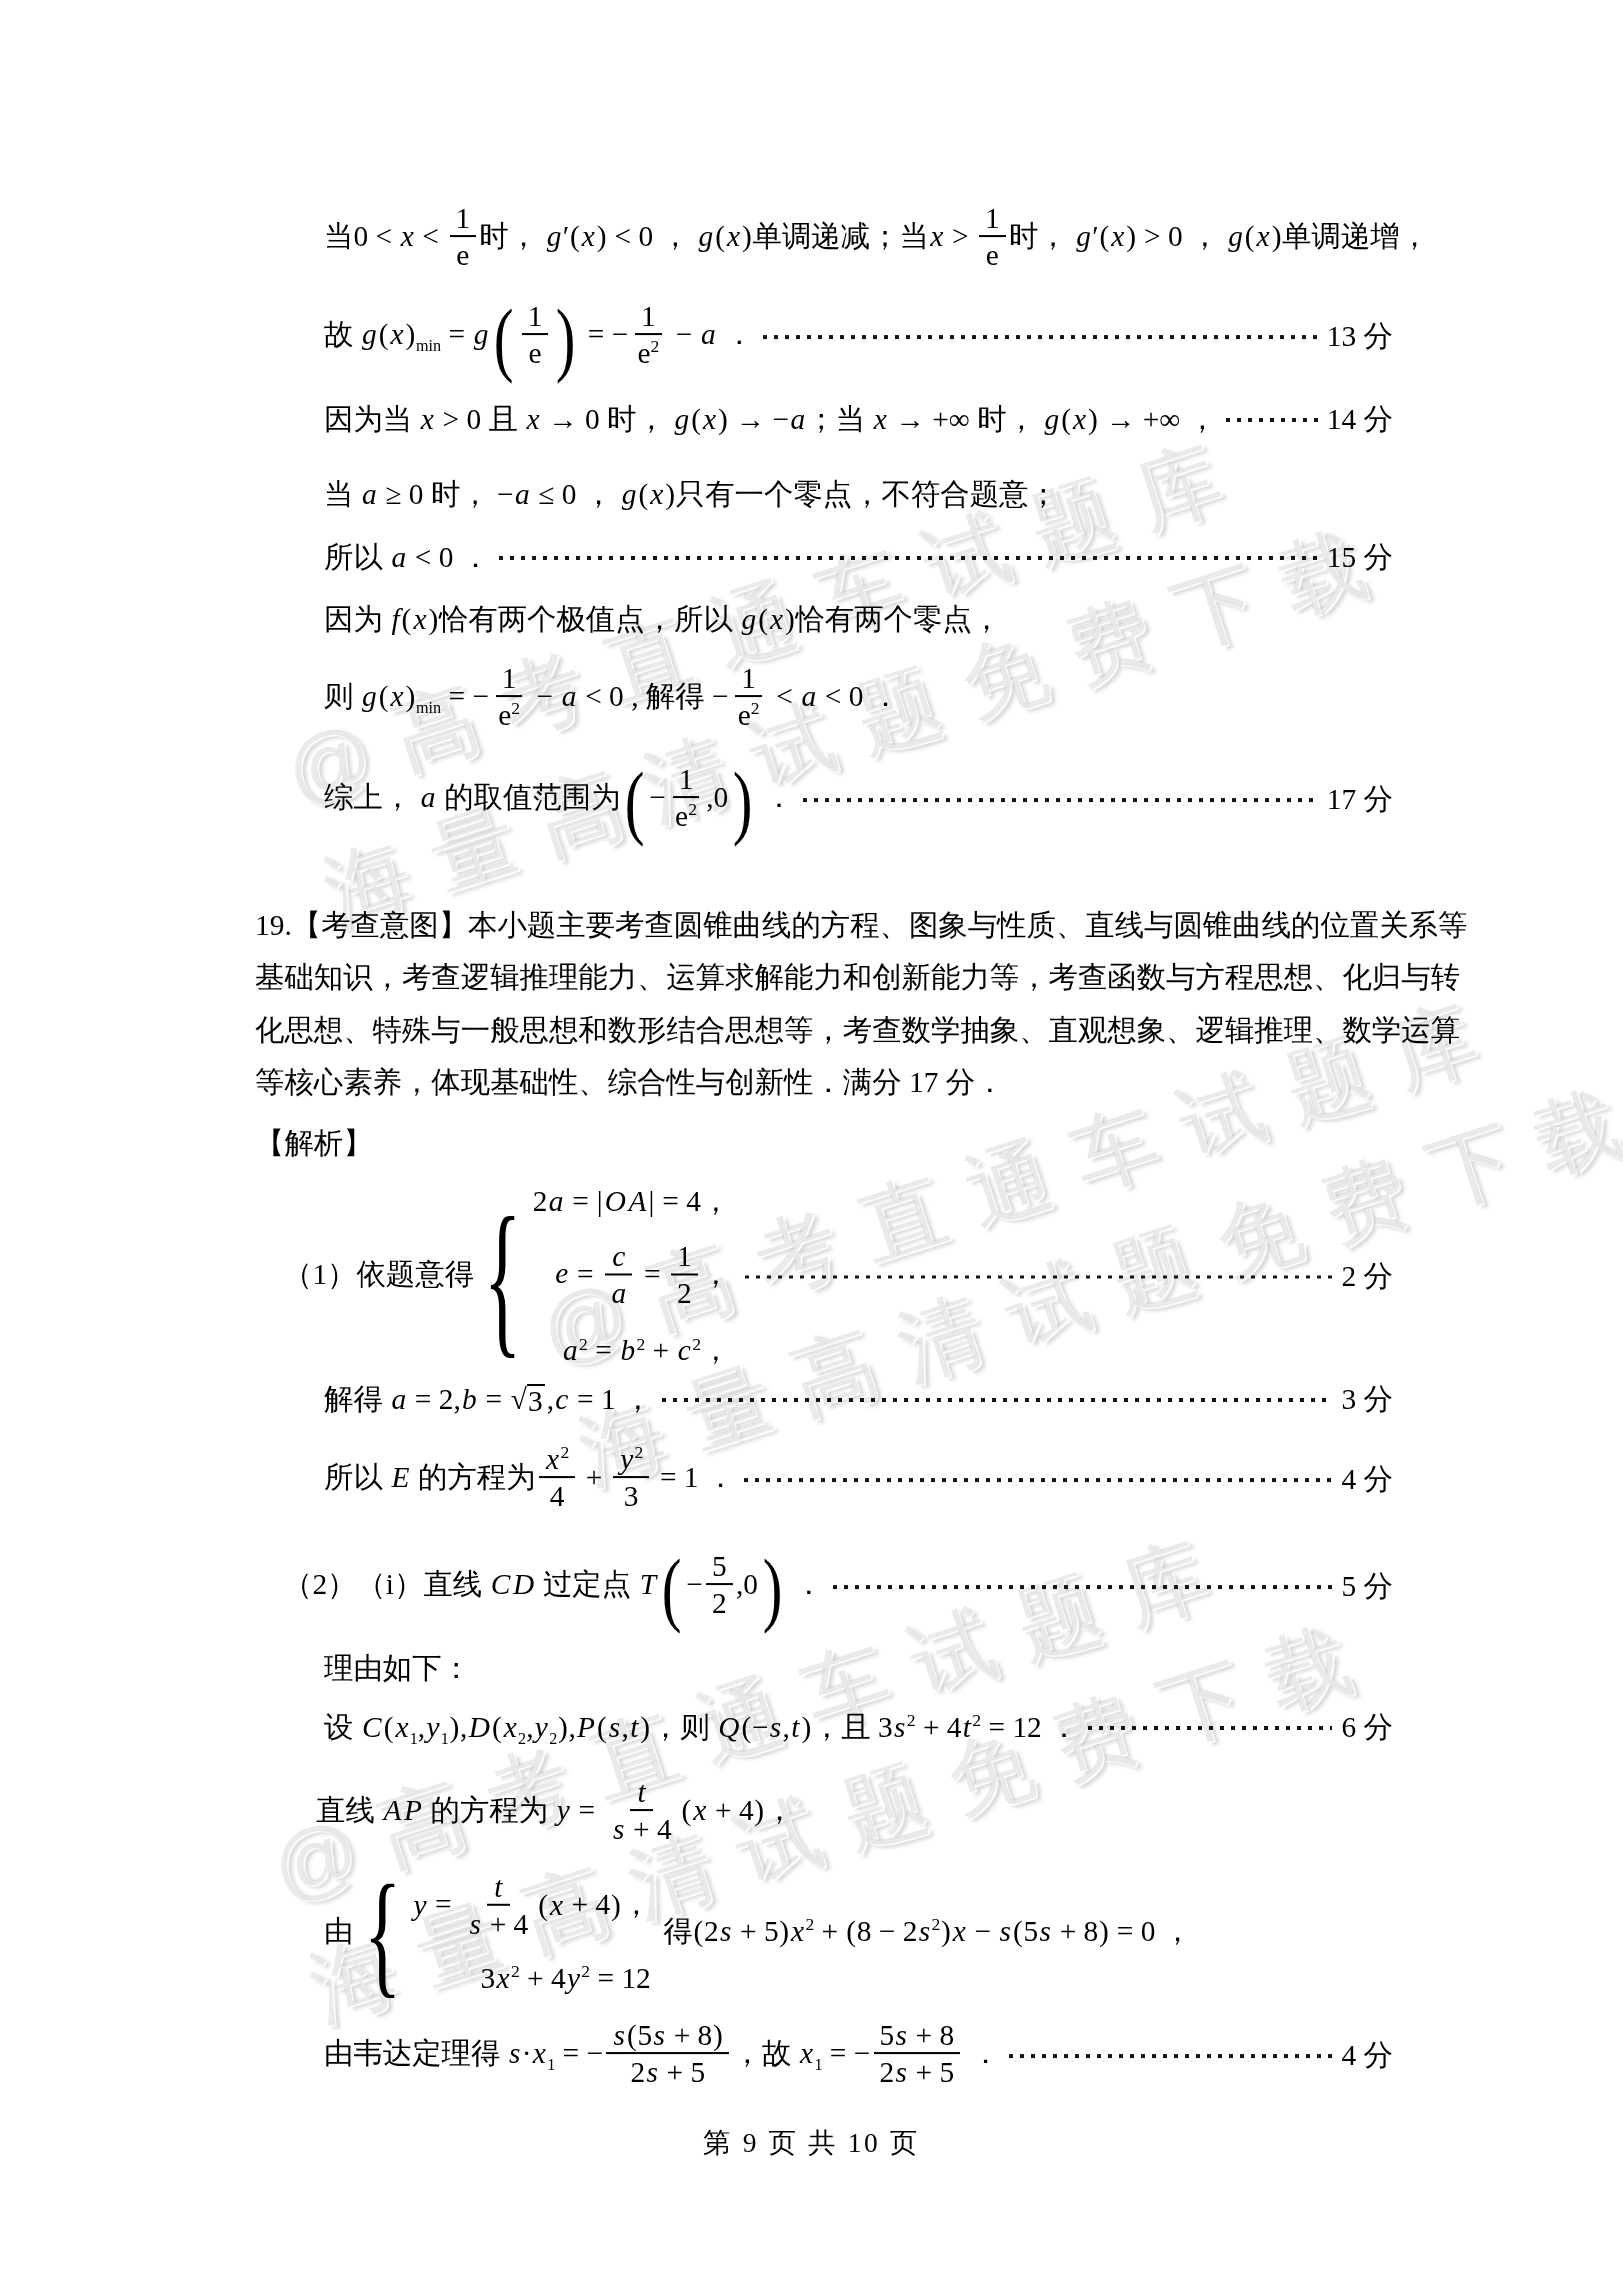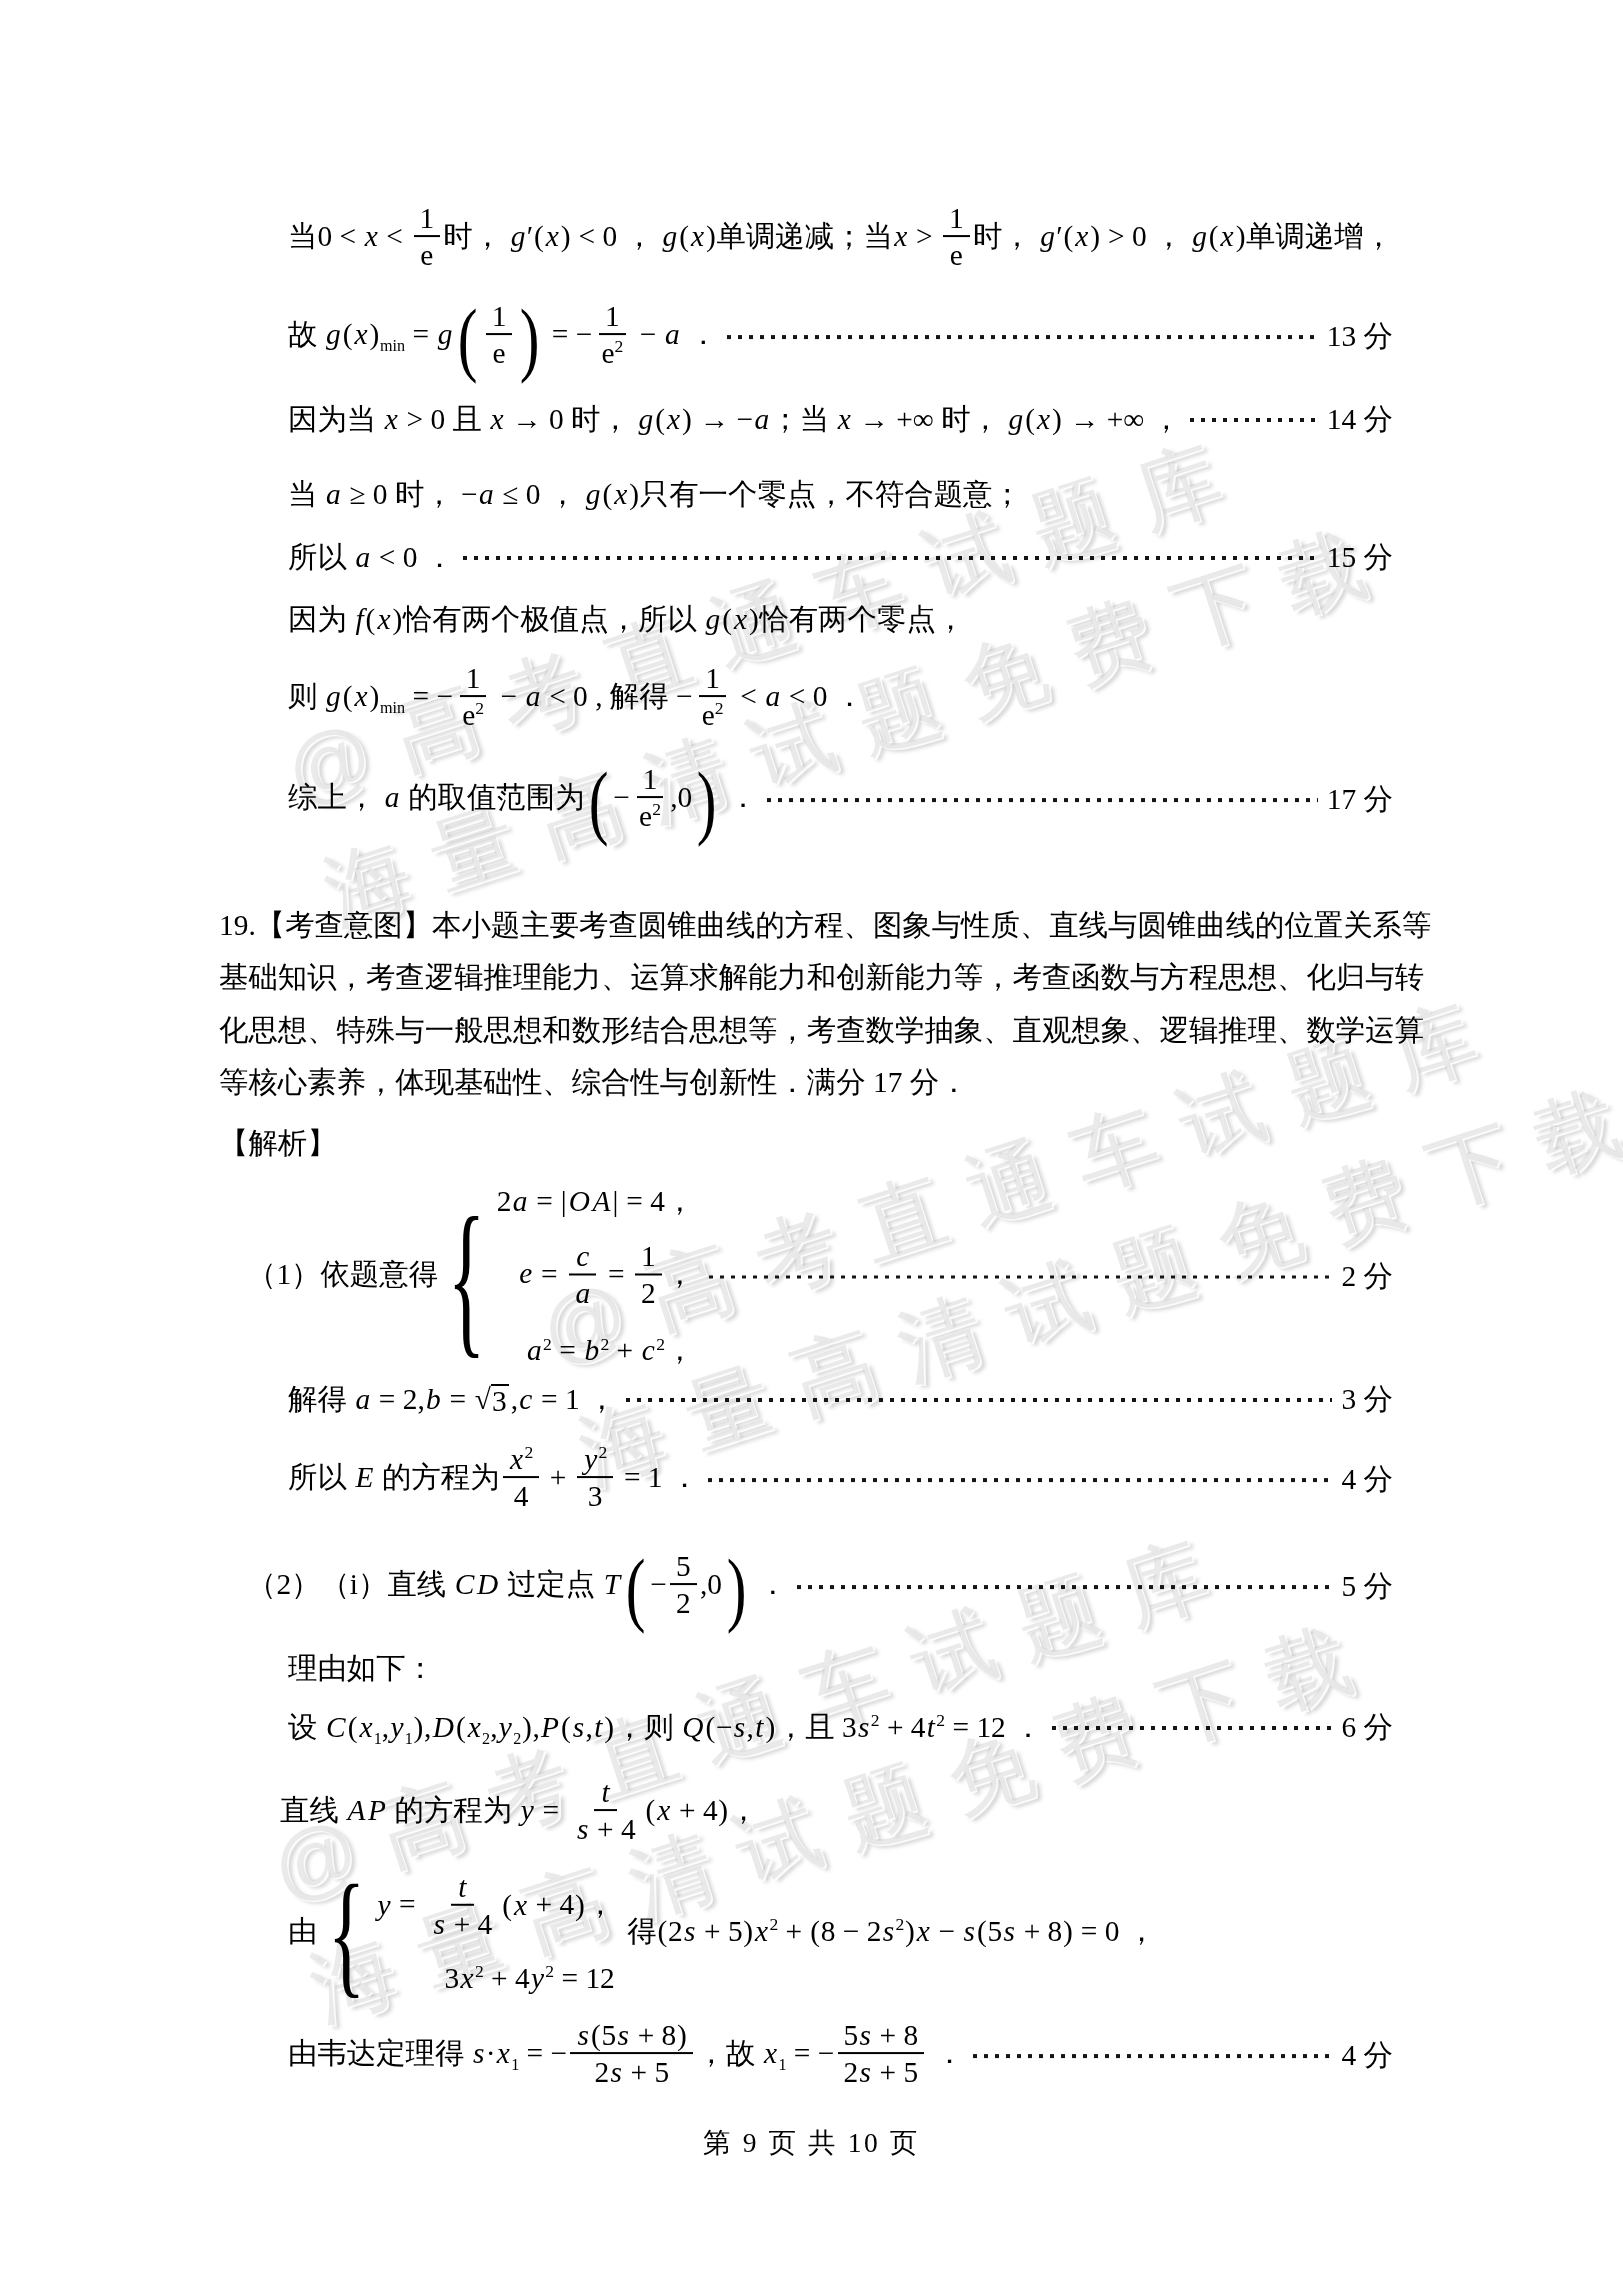--- a/index.html
+++ b/index.html
@@ -12,21 +12,21 @@
   .wm-layer{position:absolute;inset:0;z-index:1;pointer-events:none;}
   .wm{
     position:absolute;transform:rotate(-18deg);transform-origin:0 50%;
     white-space:nowrap;font-size:84px;letter-spacing:27.5px;
     font-family:"Liberation Sans","DejaVu Sans",sans-serif;
     color:rgba(190,190,190,0.30);
     text-shadow:1.3px 2px 0 rgba(255,255,255,0.85), 3.9px 4.6px 3.9px rgba(110,110,110,0.28);
   }
   .wm .wml{display:block;line-height:1.5;}
   
-  .content{position:absolute;inset:0;z-index:2;}
+  .content{position:absolute;inset:0;z-index:2;margin-left:36px;}
   .line{
     position:absolute;right:230px;display:flex;align-items:center;
     transform:translateY(-50%);white-space:nowrap;
   }
   .para{display:block;left:219px;width:1175px;white-space:normal;
         text-align:justify;text-align-last:justify;right:auto;}
   .para-end{text-align-last:left;}
   .ctr{left:0;right:0;display:block;text-align:center;font-size:27.5px;letter-spacing:2.6px;}
   .math{display:inline-block;white-space:nowrap;}
   .tx{white-space:pre;}

